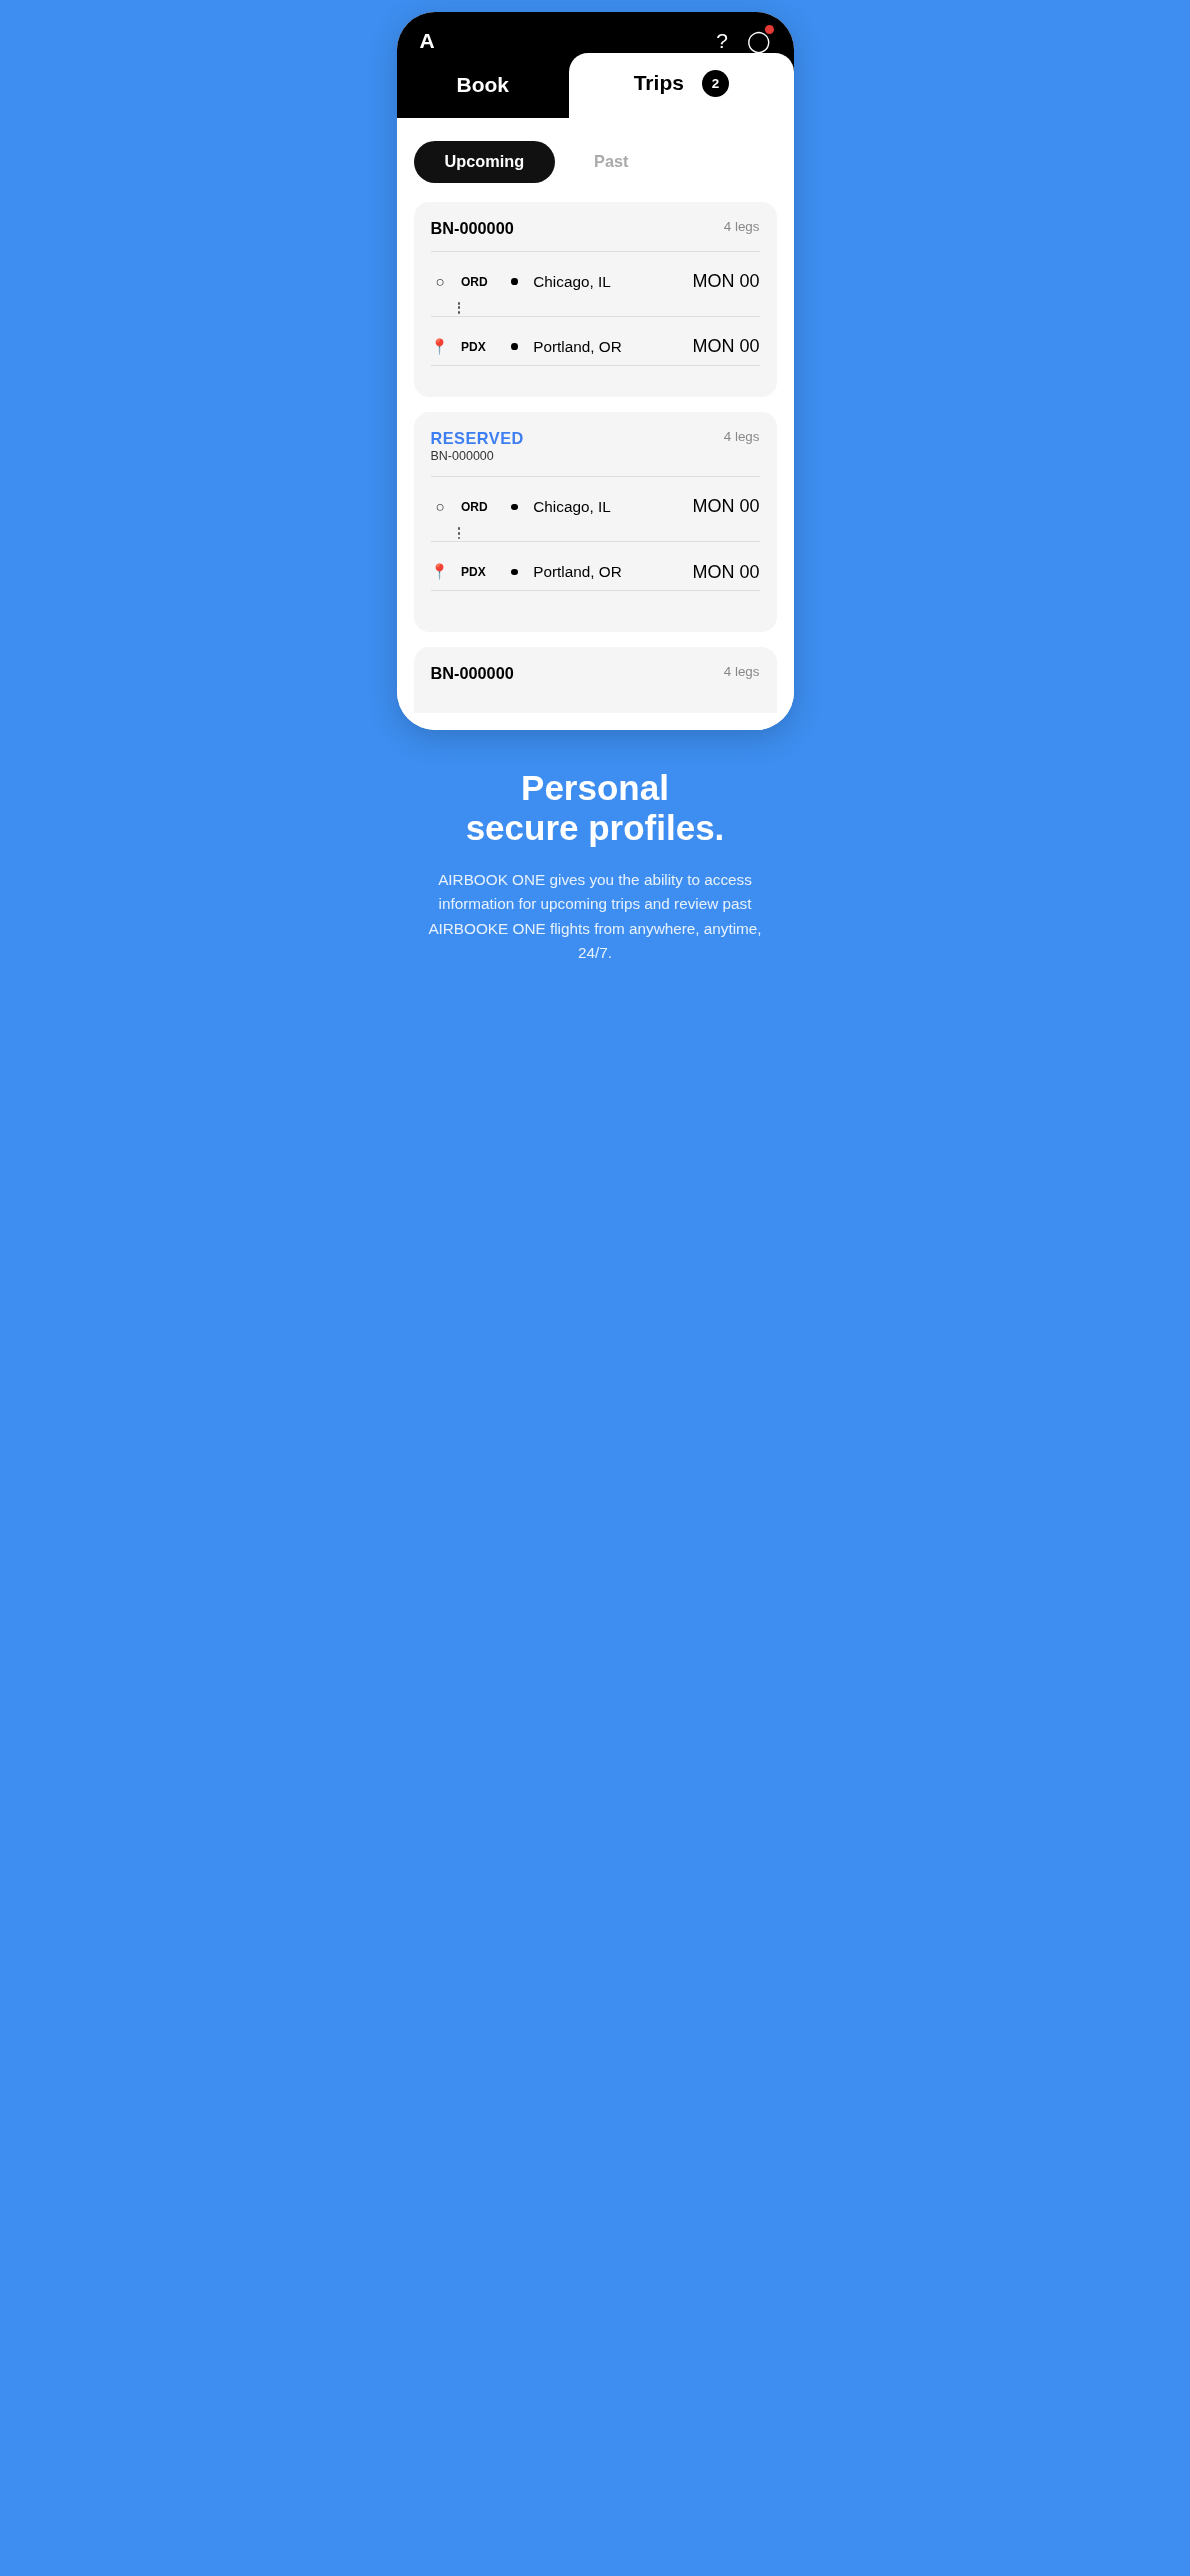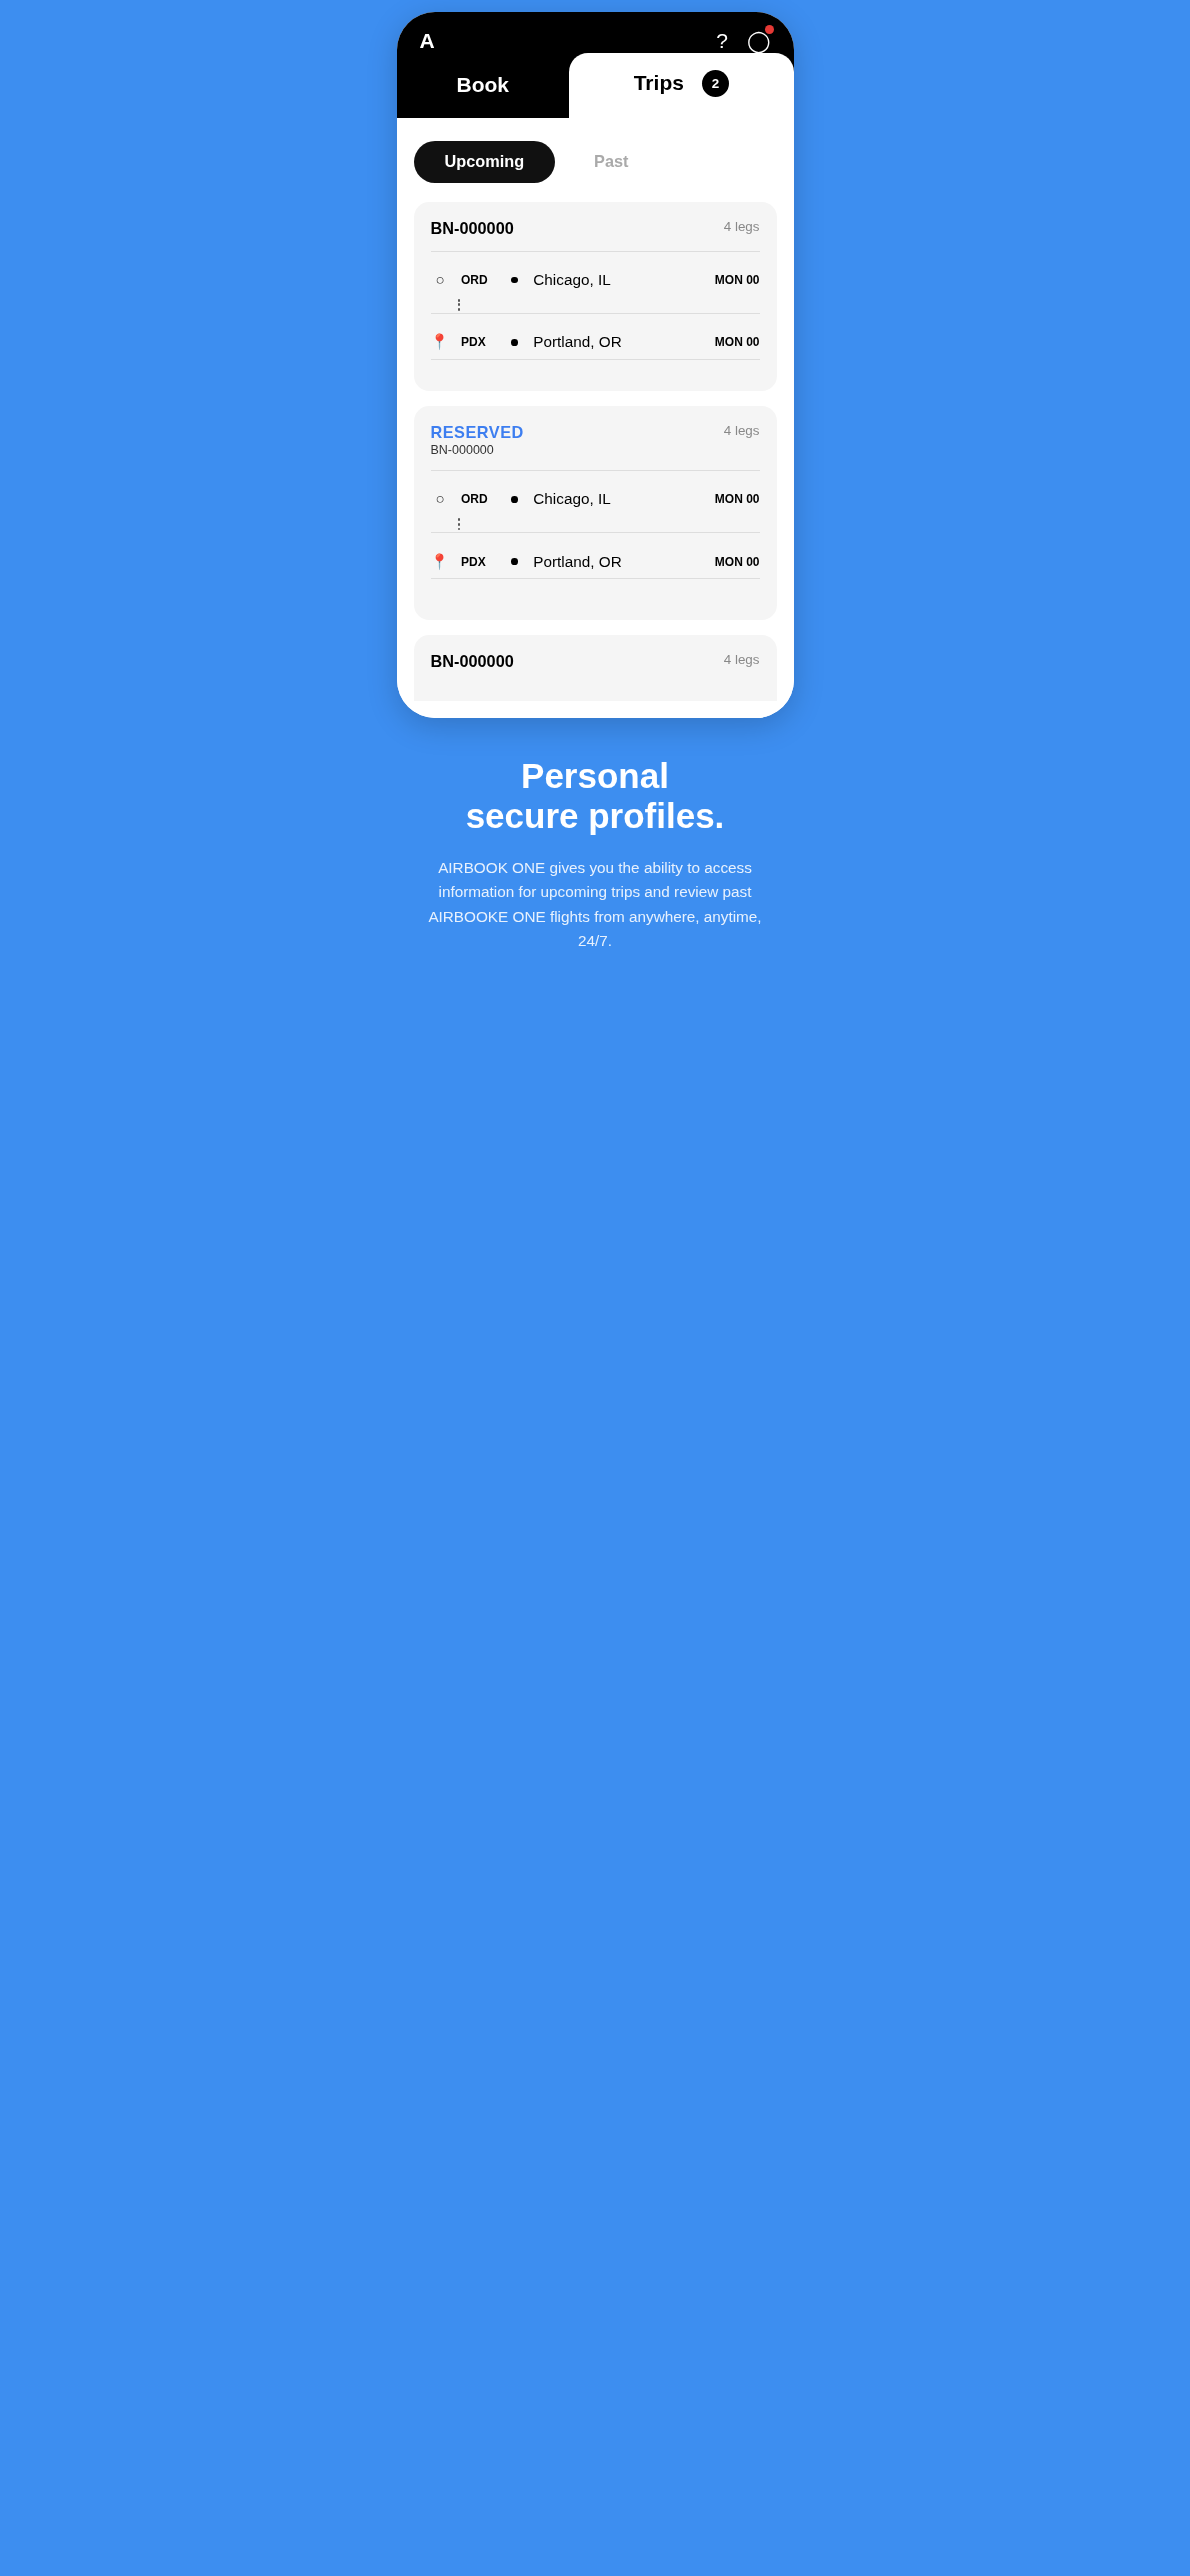--- a/index.html
+++ b/index.html
@@ -231,22 +231,22 @@
       flex-shrink: 0;
     }
 
     .flight-city {
       font-size: 15.3px;
       color: #000;
       flex: 1;
     }
 
     .flight-date {
-      font-size: 12px;
-      font-weight: 700;
+      font-size: 18px;
+      font-weight: 400;
       color: #000;
       margin-left: 12px;
     }
 
     .flight-connector {
       display: flex;
       flex-direction: column;
       align-items: flex-start;
       padding-left: 27px;
       gap: 1.9px;

